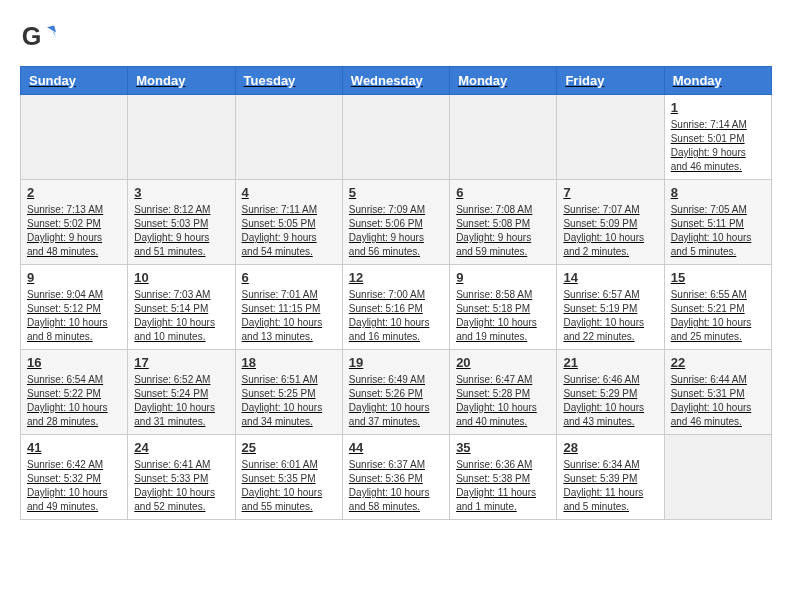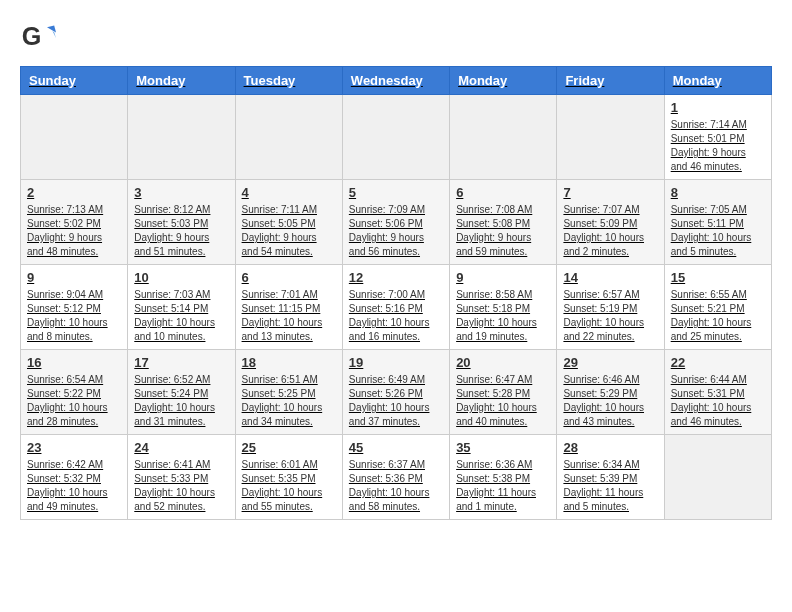--- a/index.html
+++ b/index.html
@@ -249,53 +249,53 @@
 Sunset: 5:26 PM
 Daylight: 10 hours and 37 minutes.</div>
         </td>
         <td>
           <span class="day-number">20</span>
           <div class="day-info">Sunrise: 6:47 AM
 Sunset: 5:28 PM
 Daylight: 10 hours and 40 minutes.</div>
         </td>
         <td>
-          <span class="day-number">29</span>
+          <span class="day-number">21</span>
           <div class="day-info">Sunrise: 6:46 AM
 Sunset: 5:29 PM
 Daylight: 10 hours and 43 minutes.</div>
         </td>
         <td>
           <span class="day-number">22</span>
           <div class="day-info">Sunrise: 6:44 AM
 Sunset: 5:31 PM
 Daylight: 10 hours and 46 minutes.</div>
         </td>
       </tr>
       <tr>
         <td>
-          <span class="day-number">23</span>
+          <span class="day-number">41</span>
           <div class="day-info">Sunrise: 6:42 AM
 Sunset: 5:32 PM
 Daylight: 10 hours and 49 minutes.</div>
         </td>
         <td>
           <span class="day-number">24</span>
           <div class="day-info">Sunrise: 6:41 AM
 Sunset: 5:33 PM
 Daylight: 10 hours and 52 minutes.</div>
         </td>
         <td>
           <span class="day-number">25</span>
           <div class="day-info">Sunrise: 6:01 AM
 Sunset: 5:35 PM
 Daylight: 10 hours and 55 minutes.</div>
         </td>
         <td>
-          <span class="day-number">45</span>
+          <span class="day-number">44</span>
           <div class="day-info">Sunrise: 6:37 AM
 Sunset: 5:36 PM
 Daylight: 10 hours and 58 minutes.</div>
         </td>
         <td>
           <span class="day-number">35</span>
           <div class="day-info">Sunrise: 6:36 AM
 Sunset: 5:38 PM
 Daylight: 11 hours and 1 minute.</div>
         </td>

